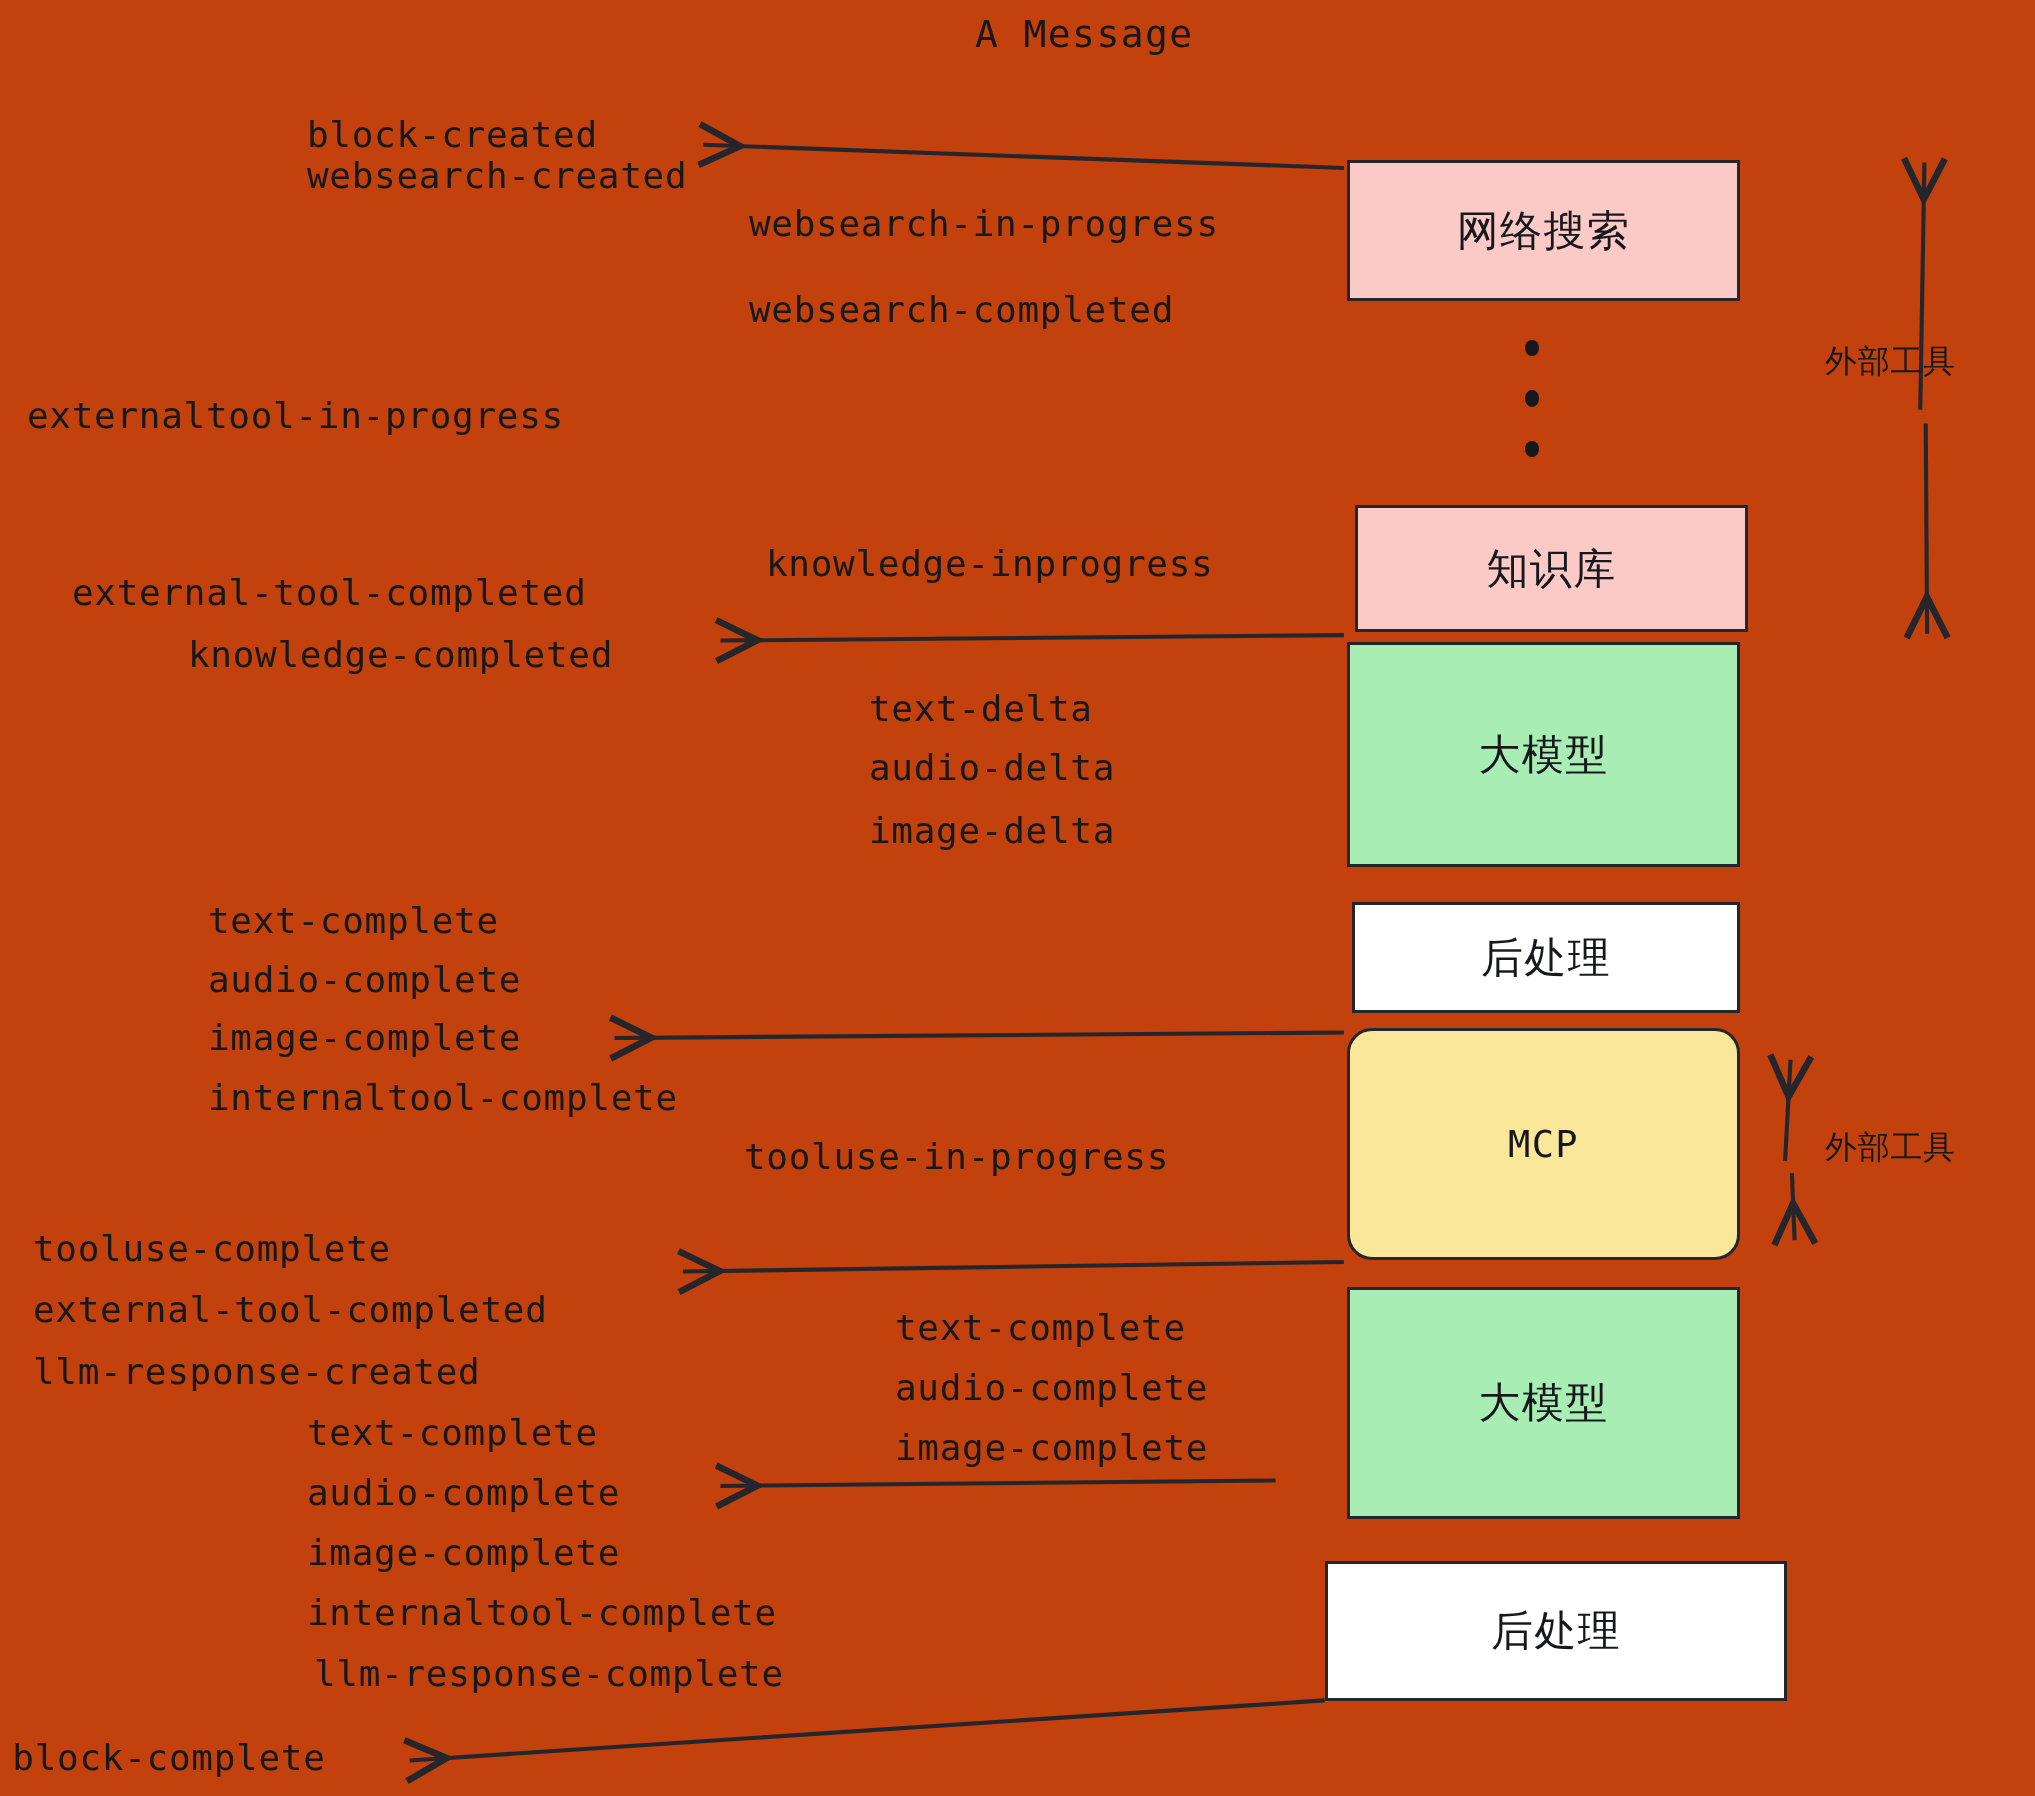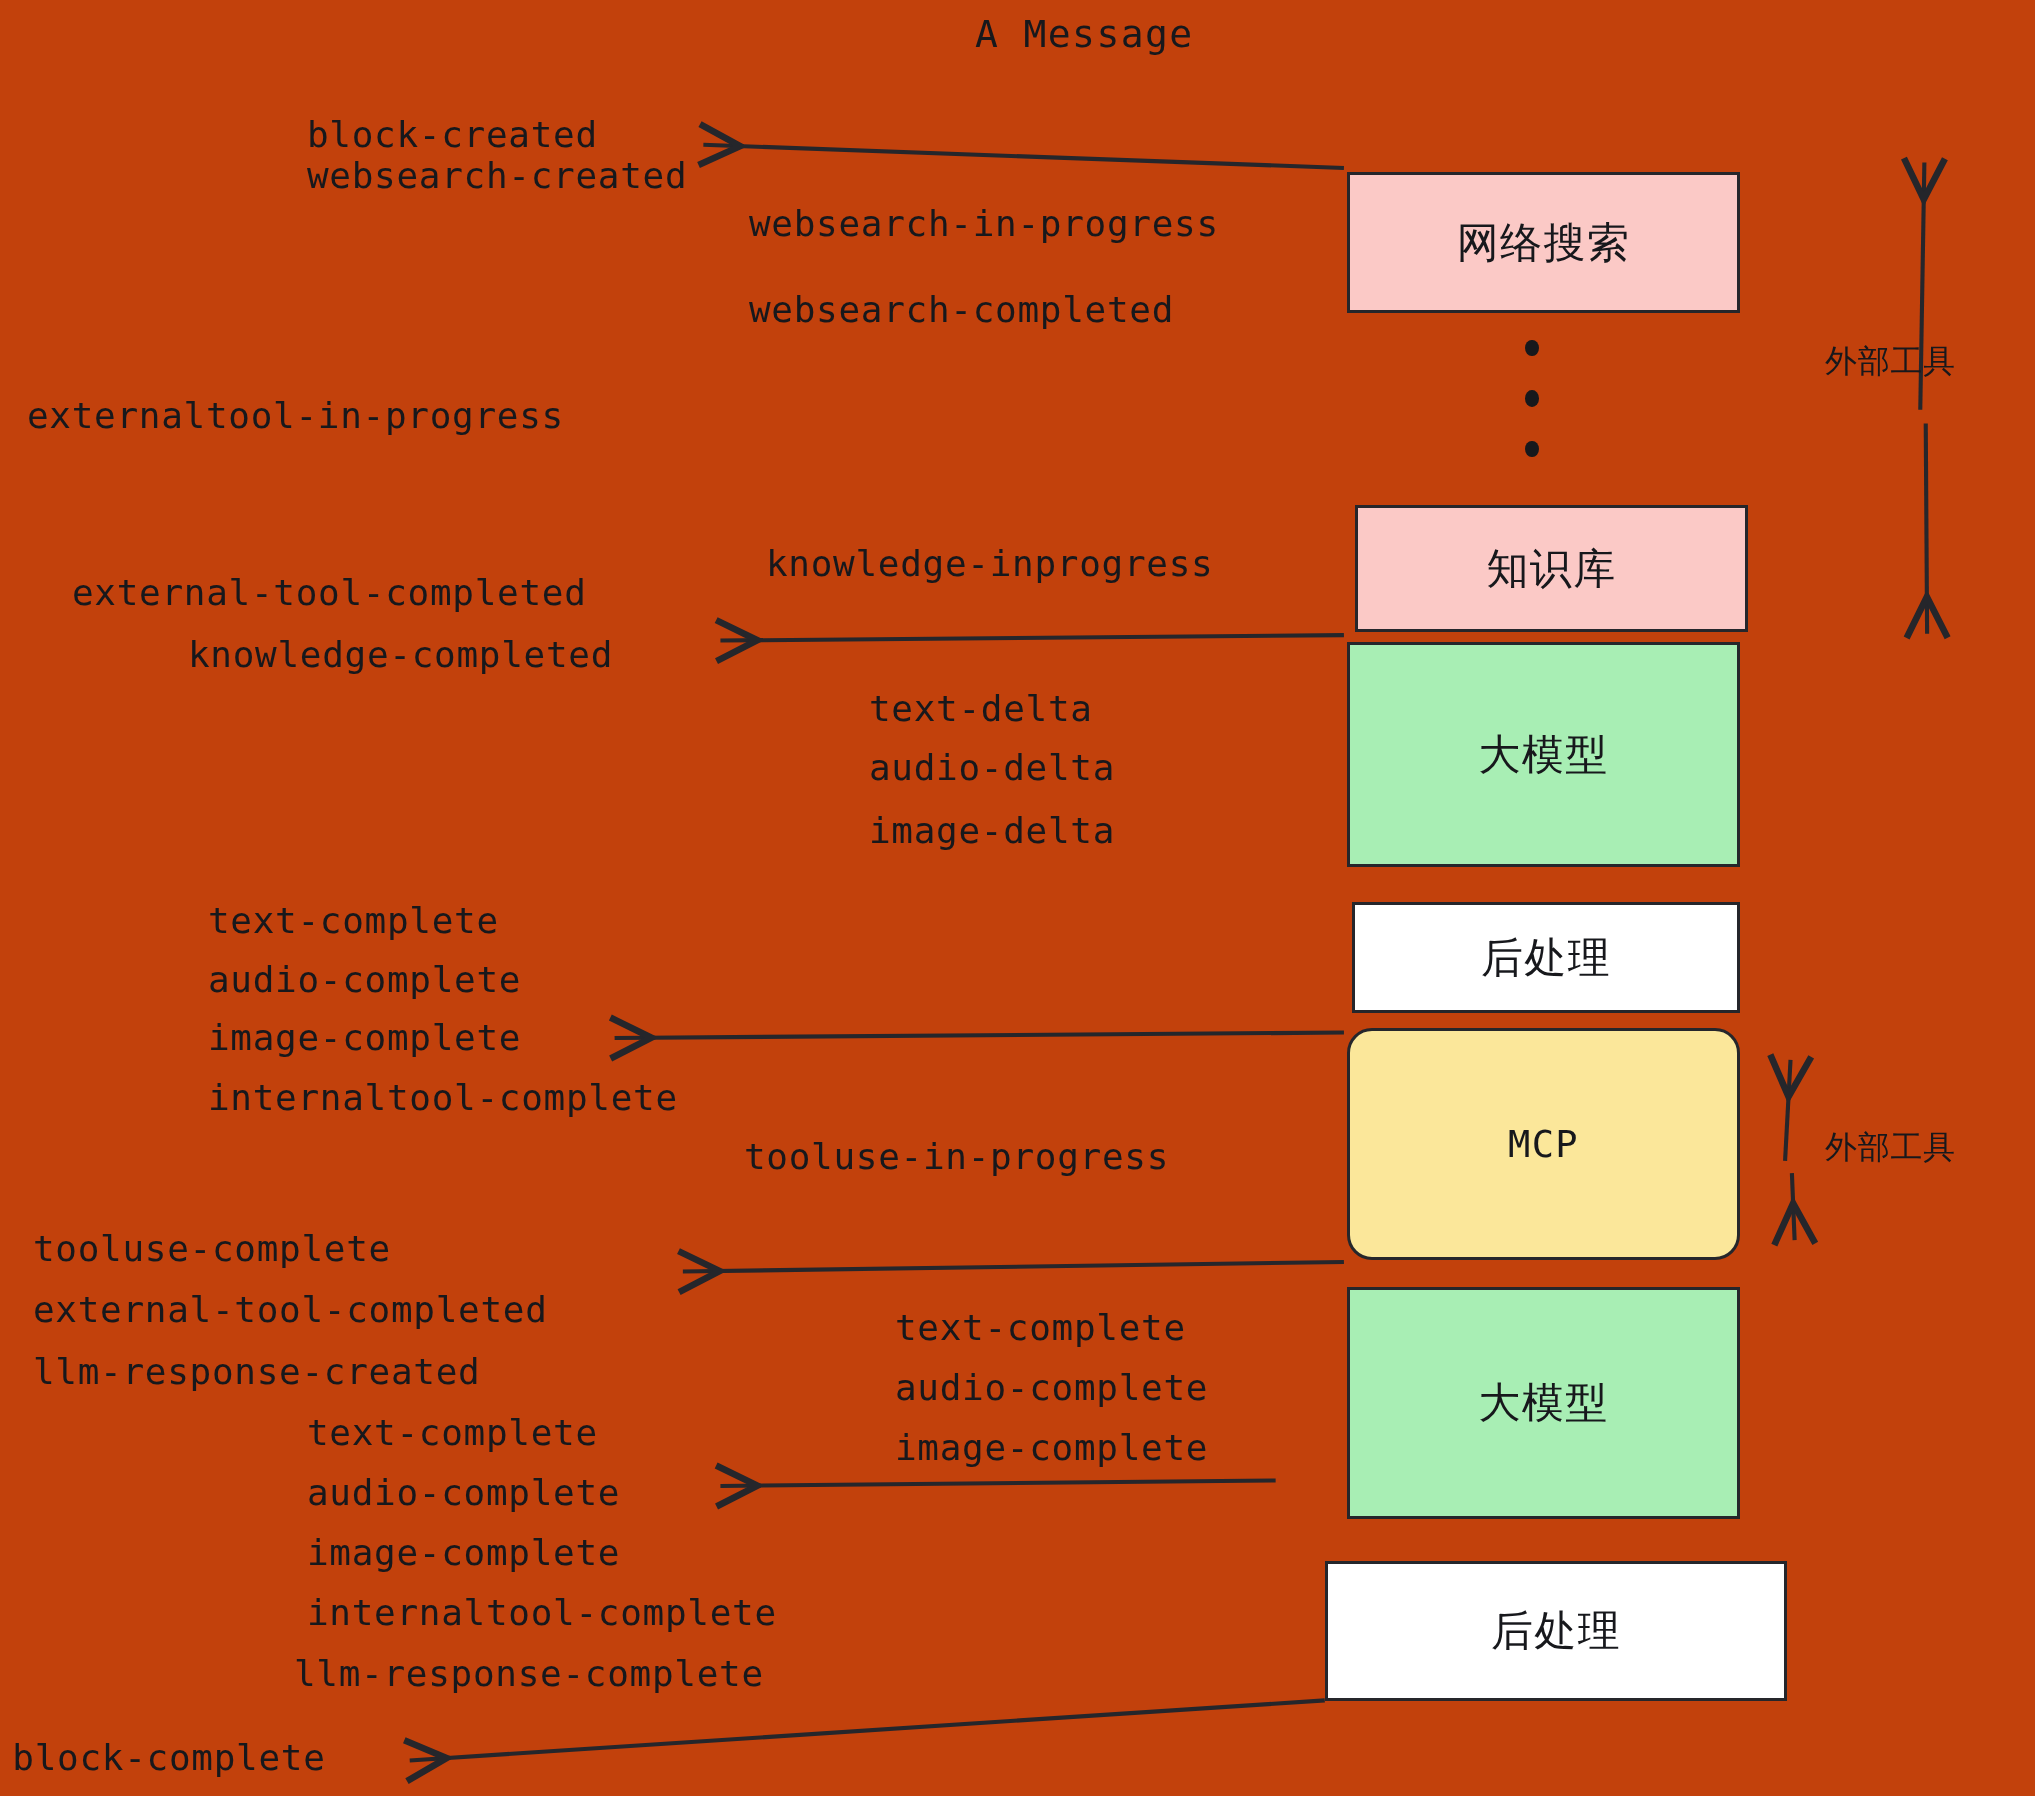--- a/index.html
+++ b/index.html
@@ -102,21 +102,21 @@
 
     <path d="M 2812 600 L 2818 238" fill="none" stroke="#25262b" stroke-width="6" marker-end="url(#ah)"></path>
     <path d="M 2820 620 L 2822 928" fill="none" stroke="#25262b" stroke-width="6" marker-end="url(#ah)"></path>
 
     <path d="M 2614 1700 L 2622 1552" fill="none" stroke="#25262b" stroke-width="6" marker-end="url(#ah)"></path>
     <path d="M 2624 1718 L 2628 1816" fill="none" stroke="#25262b" stroke-width="6" marker-end="url(#ah)"></path>
   </svg>
 
   <div class="title" style="left:975px; top:12.3px;">A Message</div>
 
-  <div class="box" style="left:1347px; top:172px;  width:393px; height:141px; background:#fbc9c6;">
+  <div class="box" style="left:1347px; top:160px;  width:393px; height:141px; background:#fbc9c6;">
     <span>网络搜索</span>
   </div>
 
   <div class="dots" style="left:1524px; top:340px; width:16.4px; height:117px;">
     <span></span>
     <span></span>
     <span></span>
   </div>
 
   <div class="box" style="left:1347px; top:505px;  width:393px; height:127px; background:#fbc9c6;margin-left:8px;">
@@ -171,18 +171,18 @@
   <div class="evt" style="left:33px;   top:1354px;">llm-response-created</div>
 
   <div class="evt" style="left:895px; top:1310px;">text-complete</div>
   <div class="evt" style="left:895px; top:1370px;">audio-complete</div>
   <div class="evt" style="left:895px; top:1430px;">image-complete</div>
 
   <div class="evt" style="left:307px;  top:1415px;">text-complete</div>
   <div class="evt" style="left:307px;  top:1475px;">audio-complete</div>
   <div class="evt" style="left:307px;  top:1535px;">image-complete</div>
   <div class="evt" style="left:307px;  top:1595px;">internaltool-complete</div>
-  <div class="evt" style="left:294px;  top:1656px;text-align:center;">llm-response-complete</div>
+  <div class="evt" style="left:314px;  top:1656px;text-align:center;">llm-response-complete</div>
 
   <div class="evt" style="left:12.3px;   top:1740px;">block-complete</div>
 
 </div>
 
 
 </body></html>

